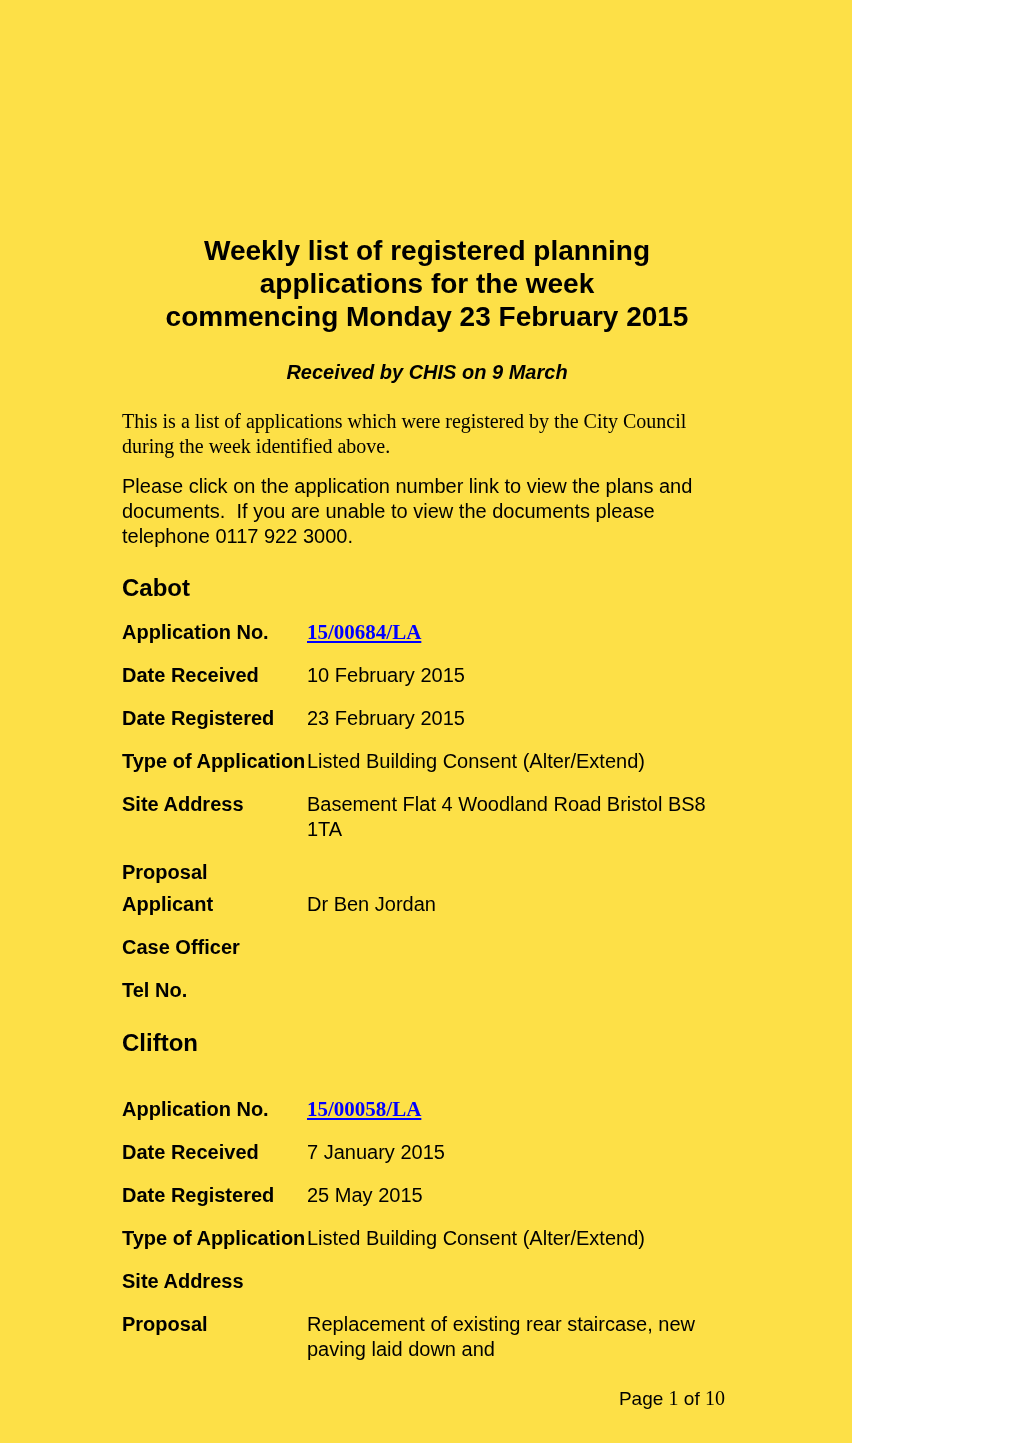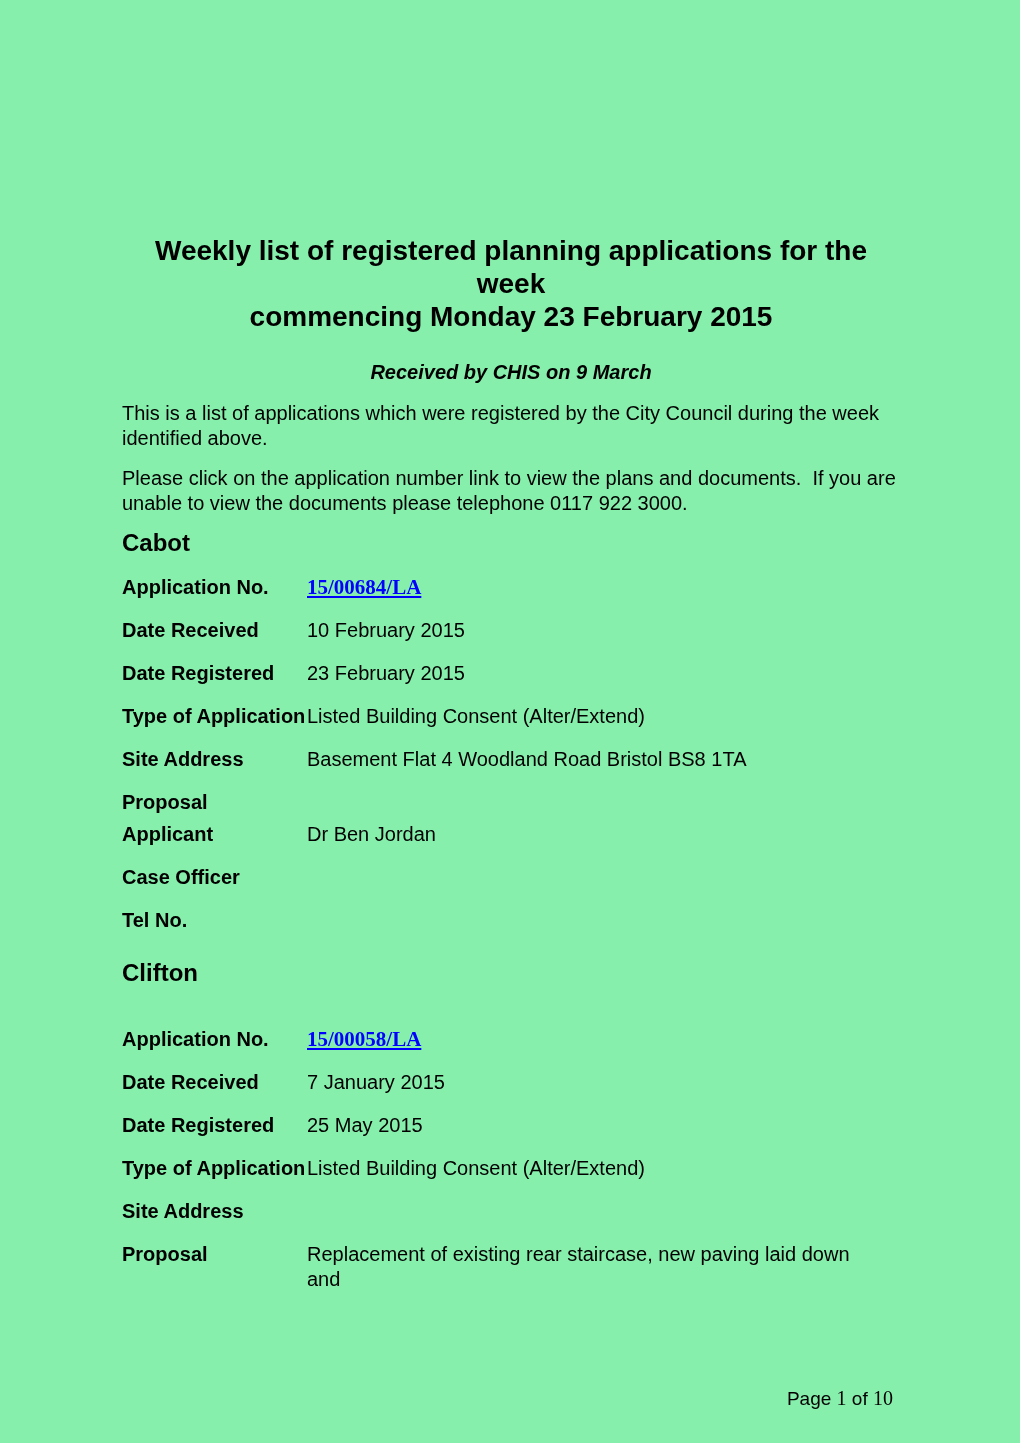--- a/index.html
+++ b/index.html
@@ -1,20 +1,20 @@
 <!DOCTYPE html>
 <html><head>
 <meta charset="utf-8">
 <style>
   html, body { margin: 0; padding: 0; background: #ffffff; }
   .page {
     position: relative;
-    width: 1020px;
+    width: 852px;
     height: 1443px;
-    background: #86efac;
+    background: #fde047;
     color: #000000;
     font-family: "Liberation Sans", sans-serif;
     font-size: 20px;
     line-height: 25px;
     overflow: hidden;
     box-sizing: border-box;
   }
   .content {
     box-sizing: border-box;
     padding: 234px 120px 0 122px;
@@ -28,29 +28,29 @@
   }
   .doc-subtitle {
     font-size: 20px;
     line-height: 25px;
     font-weight: bold;
     font-style: italic;
     text-align: center;
     margin-top: 27px;
   }
   .intro p { margin: 0; white-space: pre-wrap; }
-  .intro .p1 { margin-top: 16px; }
+  .intro .p1 { margin-top: 24px; font-family: Liberation Serif, serif; }
   .intro .p2 { margin-top: 15px; }
   .ward {
     font-size: 24px;
     line-height: 28px;
     font-weight: bold;
     margin: 0;
   }
-  .ward.cabot   { margin-top: 13px; margin-bottom: 18px; }
+  .ward.cabot   { margin-top: 25px; margin-bottom: 18px; }
   .ward.clifton { margin-top: 26px; margin-bottom: 40px; }
   .row { display: flex; align-items: flex-start; margin-bottom: 18px; }
   .row .lbl { flex: 0 0 185px; width: 185px; font-weight: bold; }
   .row .val { max-width: 560px; }
   .row.gap-top { margin-top: 8px; }
   .row.tight-bottom { margin-bottom: 7px; }
   .val .indent2 { display: block; padding-left: 62px; }
   a.app-link {
     font-family: "Liberation Serif", serif;
     font-size: 21px;

